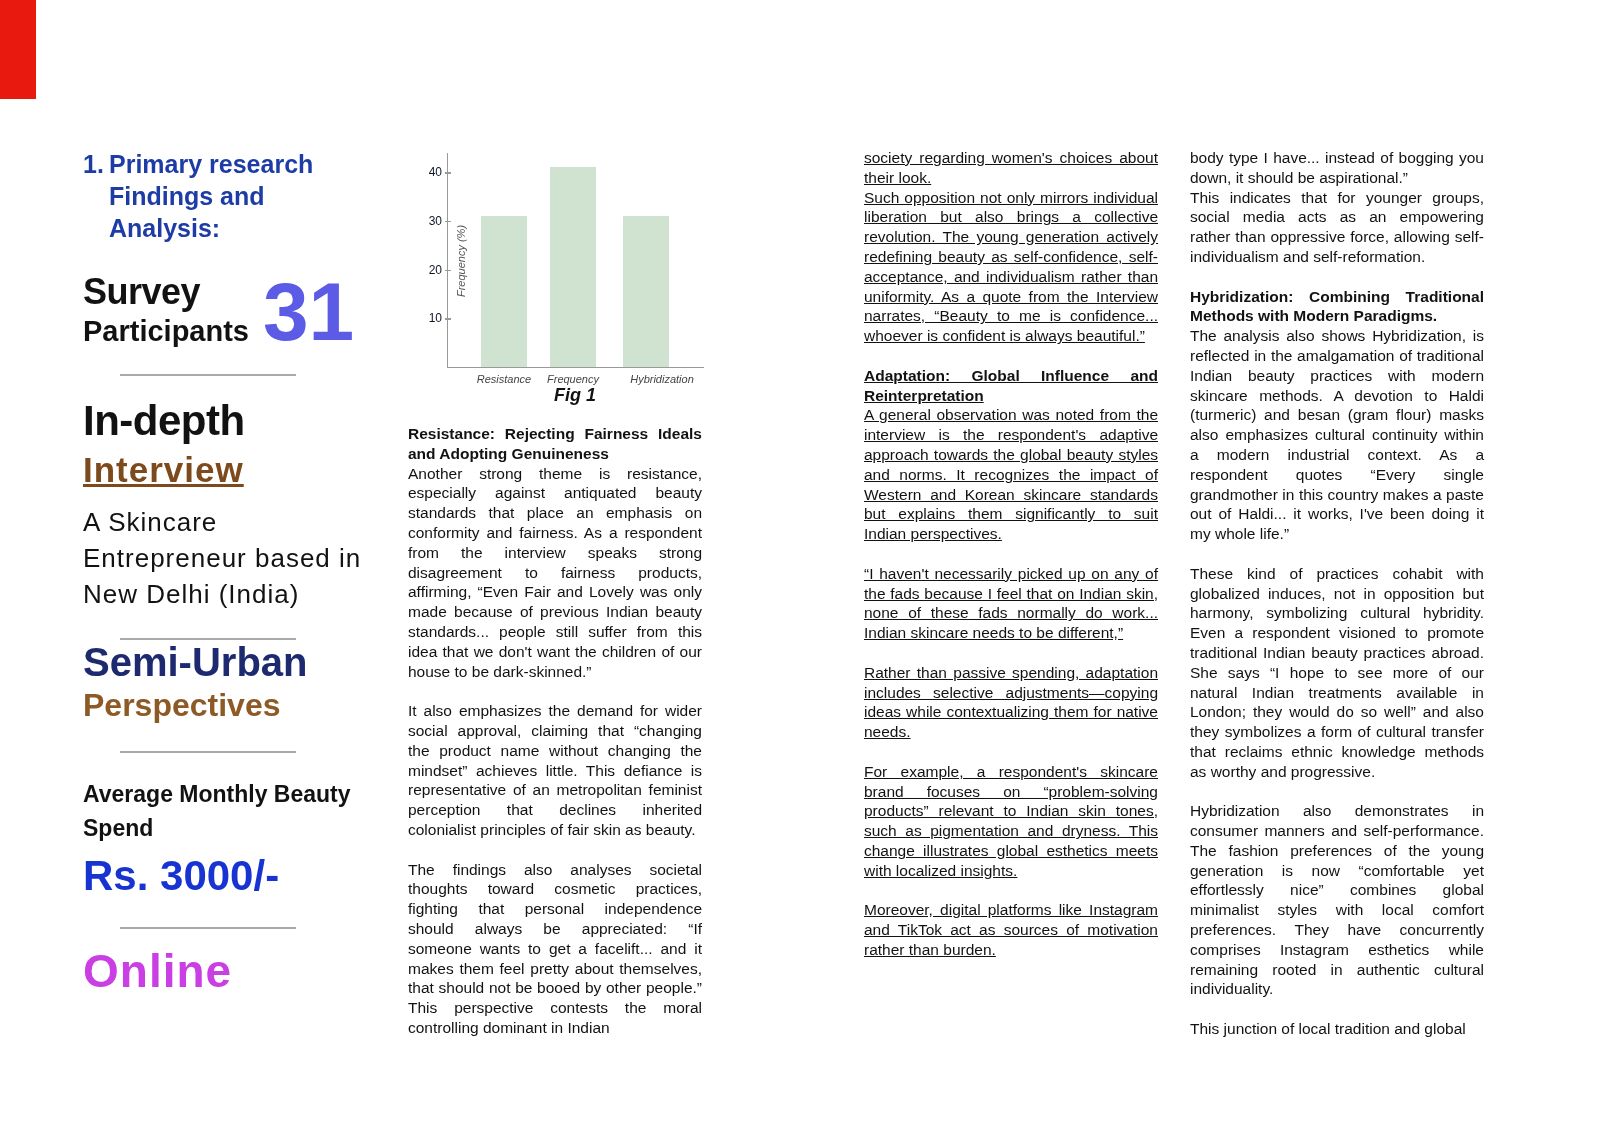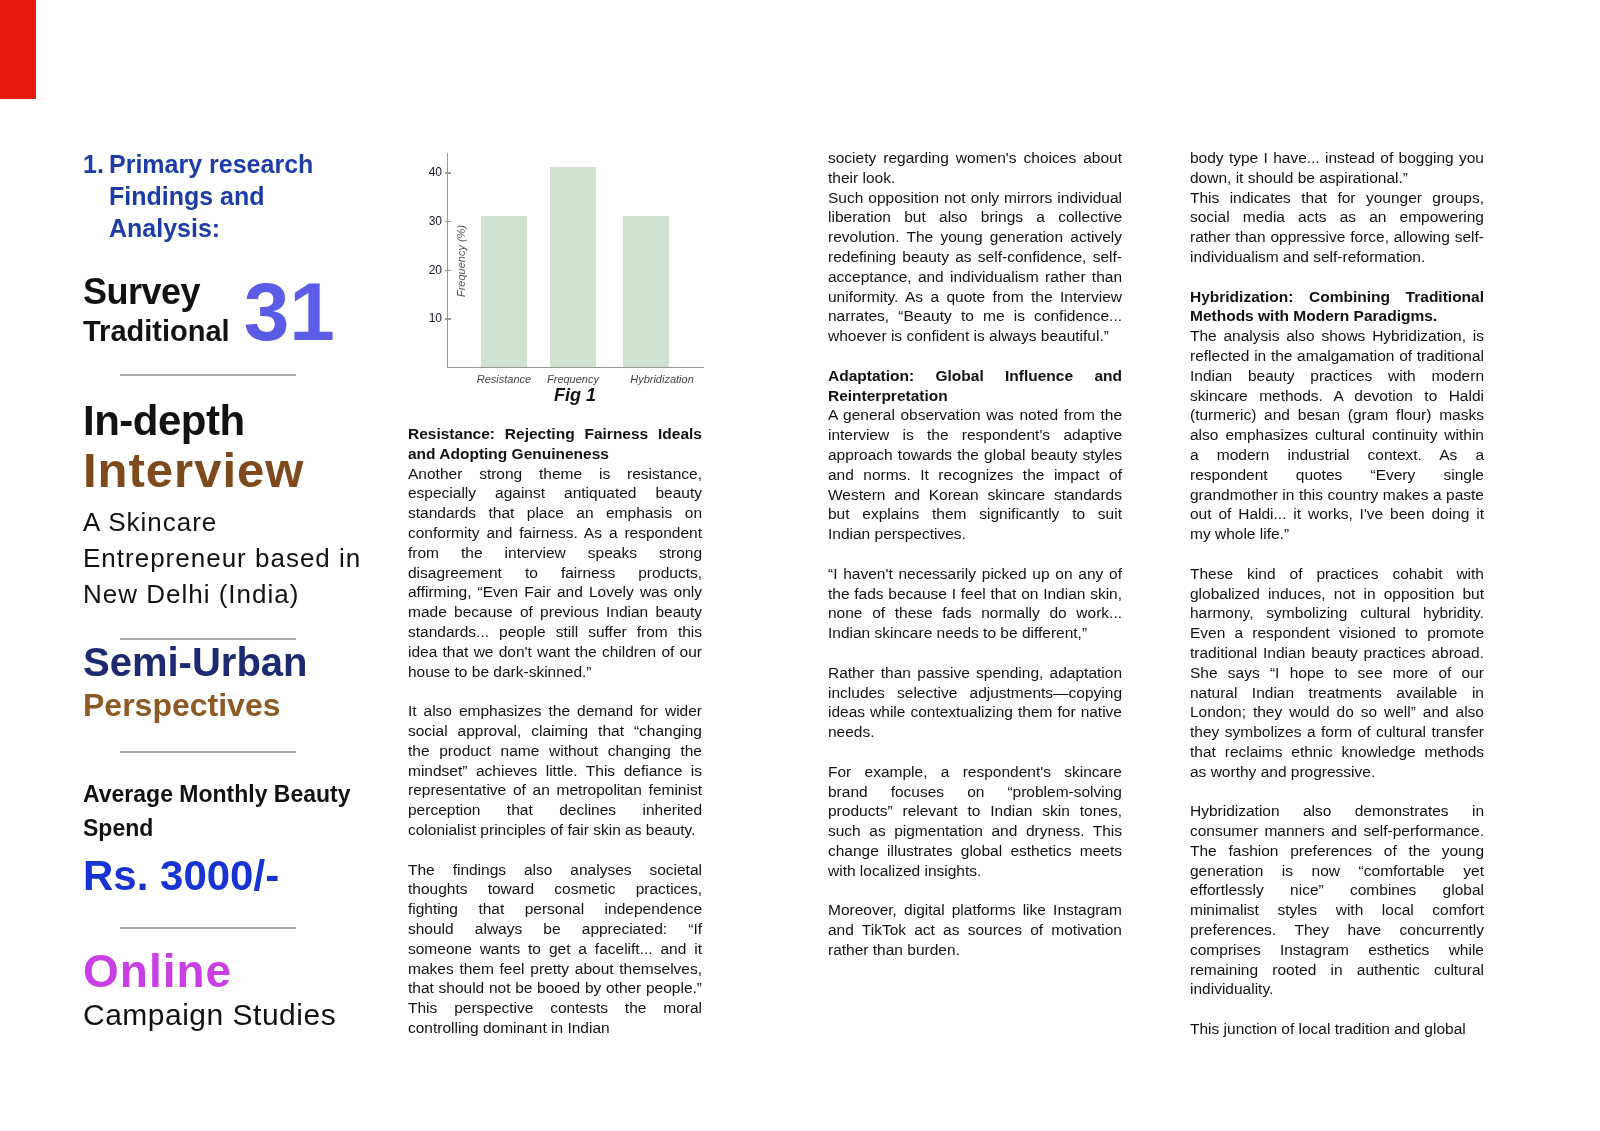--- a/index.html
+++ b/index.html
@@ -12,21 +12,21 @@
   
   #sidebar{position:absolute;left:83px;top:148px;width:296px;}
   .sec-title{display:flex;color:var(--title_blue,#1d3ca6);font-weight:700;font-size:25px;line-height:32px;}
   .sec-title .num{width:26px;flex:none;}
   .survey-row{display:flex;align-items:flex-end;margin-top:26px;}
   .survey-words .w1{font-size:36px;line-height:44px;font-weight:700;letter-spacing:-0.5px;}
   .survey-words .w2{font-size:29px;line-height:34px;font-weight:700;}
   .survey-num{font-size:82px;line-height:72px;font-weight:700;color:var(--accent_purple,#5b5be6);margin-left:14px;}
   .divider{height:2px;background:var(--divider_gray,#aaaaaa);width:176px;margin:26px 0 0 37px;}
   .indepth{font-size:42px;line-height:46px;font-weight:700;margin-top:22px;letter-spacing:-0.5px;}
-  .interview{font-size:49px;line-height:52px;font-weight:700;color:var(--brown,#7c4a1c);letter-spacing:1px;}
+  .interview{font-size:35px;line-height:52px;font-weight:700;color:var(--brown,#7c4a1c);letter-spacing:1px;text-decoration:underline;}
   .skincare{font-size:26px;line-height:36px;font-weight:400;letter-spacing:1px;margin-top:8px;}
   .urban1,.urban2{font-size:40px;line-height:45px;font-weight:700;color:var(--navy,#1d2a70);}
   .urban1{margin-top:20px;}
   .perspectives{font-size:32px;line-height:40px;font-weight:700;color:var(--brown_light,#8d5a25);}
   .spend-label{font-size:23px;line-height:34px;font-weight:700;margin-top:24px;}
   .spend-value{font-size:42px;line-height:50px;font-weight:700;color:var(--blue,#1733d1);margin-top:6px;}
   .online{font-size:46px;line-height:52px;font-weight:700;color:var(--magenta,#ca3fe3);margin-top:16px;letter-spacing:1px;}
   .campaign{font-size:30px;line-height:36px;font-weight:400;letter-spacing:0.5px;}
 
   
@@ -40,21 +40,21 @@
   .bar{position:absolute;bottom:46px;width:46px;background:var(--bar_green,#cfe3d0);}
   .bar.b0{left:81px;} .bar.b1{left:150px;} .bar.b2{left:223px;}
   .xlab{position:absolute;top:228px;width:100px;text-align:center;font-size:11px;font-style:italic;color:#444;}
   .xlab.x0{left:54px;} .xlab.x1{left:123px;} .xlab.x2{left:212px;}
   .caption{position:absolute;left:47px;top:240px;width:256px;text-align:center;
            font-size:18px;font-weight:700;font-style:italic;}
 
   
   .col{position:absolute;width:294px;font-size:15.5px;line-height:19.8px;text-align:justify;}
   #col2{left:408px;top:424px;}
-  #col3{left:828px;top:148px;}
+  #col3{left:864px;top:148px;text-decoration:underline;}
   #col4{left:1190px;top:148px;}
   .col p{margin:0;}
   .col p.gap{margin-top:19.8px;}
   .col .hd{font-weight:700;}
 </style>
 </head>
 <body>
 
 <div id="page">
 
@@ -66,21 +66,21 @@
       <span class="num">1.</span>
       <span>
         <span style="display:block">Primary research</span>
         <span style="display:block">Findings and Analysis:</span>
       </span>
     </div>
 
     <div class="survey-row">
       <div class="survey-words">
         <div class="w1">Survey</div>
-        <div class="w2">Traditional</div>
+        <div class="w2">Participants</div>
       </div>
       <div class="survey-num">31</div>
     </div>
 
     <div class="divider"></div>
 
     <div class="indepth">In-depth</div>
     <div class="interview">Interview</div>
     <div class="skincare">A Skincare Entrepreneur based in New Delhi (India)</div>
 
@@ -90,21 +90,20 @@
     <div class="perspectives">Perspectives</div>
 
     <div class="divider"></div>
 
     <div class="spend-label">Average Monthly Beauty Spend</div>
     <div class="spend-value">Rs. 3000/-</div>
 
     <div class="divider"></div>
 
     <div class="online">Online</div>
-    <div class="campaign">Campaign Studies</div>
   </div>
 
   <div id="chart">
     <div id="plot">
       <div class="ylabel">Frequency (%)</div>
       <div class="ytick" style="top: 165.3px;">10</div>
       <div class="ytick" style="top: 116.6px;">20</div>
       <div class="ytick" style="top: 67.9px;">30</div>
       <div class="ytick" style="top: 19.2px;">40</div>
     </div>

